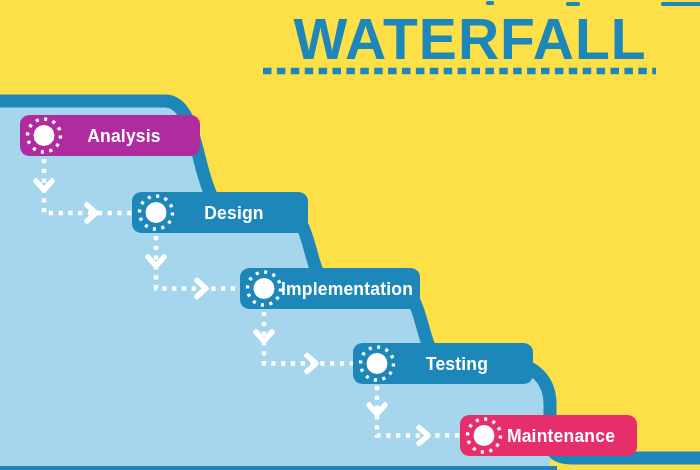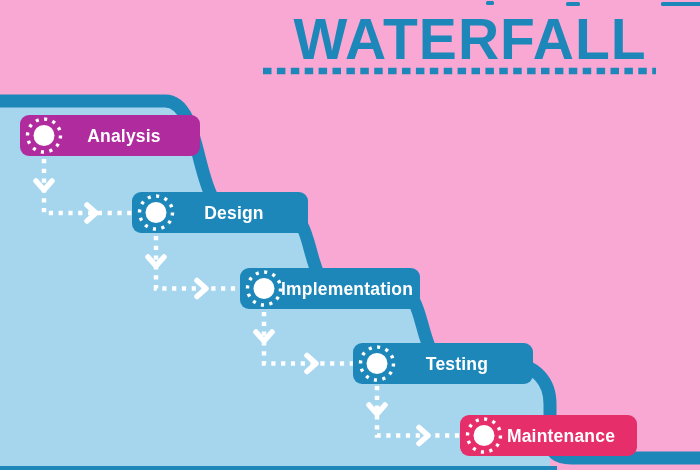--- a/index.html
+++ b/index.html
@@ -1,16 +1,16 @@
 <!DOCTYPE html>
 <html><head>
 <meta charset="utf-8">
 <style>
   html,body{margin:0;padding:0;background:#ffffff;}
-  .canvas{position:relative;width:700px;height:470px;background:#f9a8d4;overflow:hidden;}
+  .canvas{position:relative;width:700px;height:470px;background:#fde047;overflow:hidden;}
   svg{display:block;}
   .title-text{font-family:"Liberation Sans",sans-serif;font-weight:bold;font-size:57px;letter-spacing:1px;}
   .stage-label{font-family:"Liberation Sans",sans-serif;font-weight:bold;font-size:17.5px;fill:#ffffff;letter-spacing:.2px;}
   .connector{fill:none;stroke:#ffffff;stroke-width:4.5;stroke-dasharray:4.2 5.6;}
   .chevron{fill:none;stroke:#ffffff;stroke-width:5.5;stroke-linecap:round;stroke-linejoin:round;}
   .marker-dotring{fill:none;stroke:#ffffff;stroke-width:3.4;stroke-dasharray:3.1 5.5;}
 </style>
 </head>
 <body>
 

